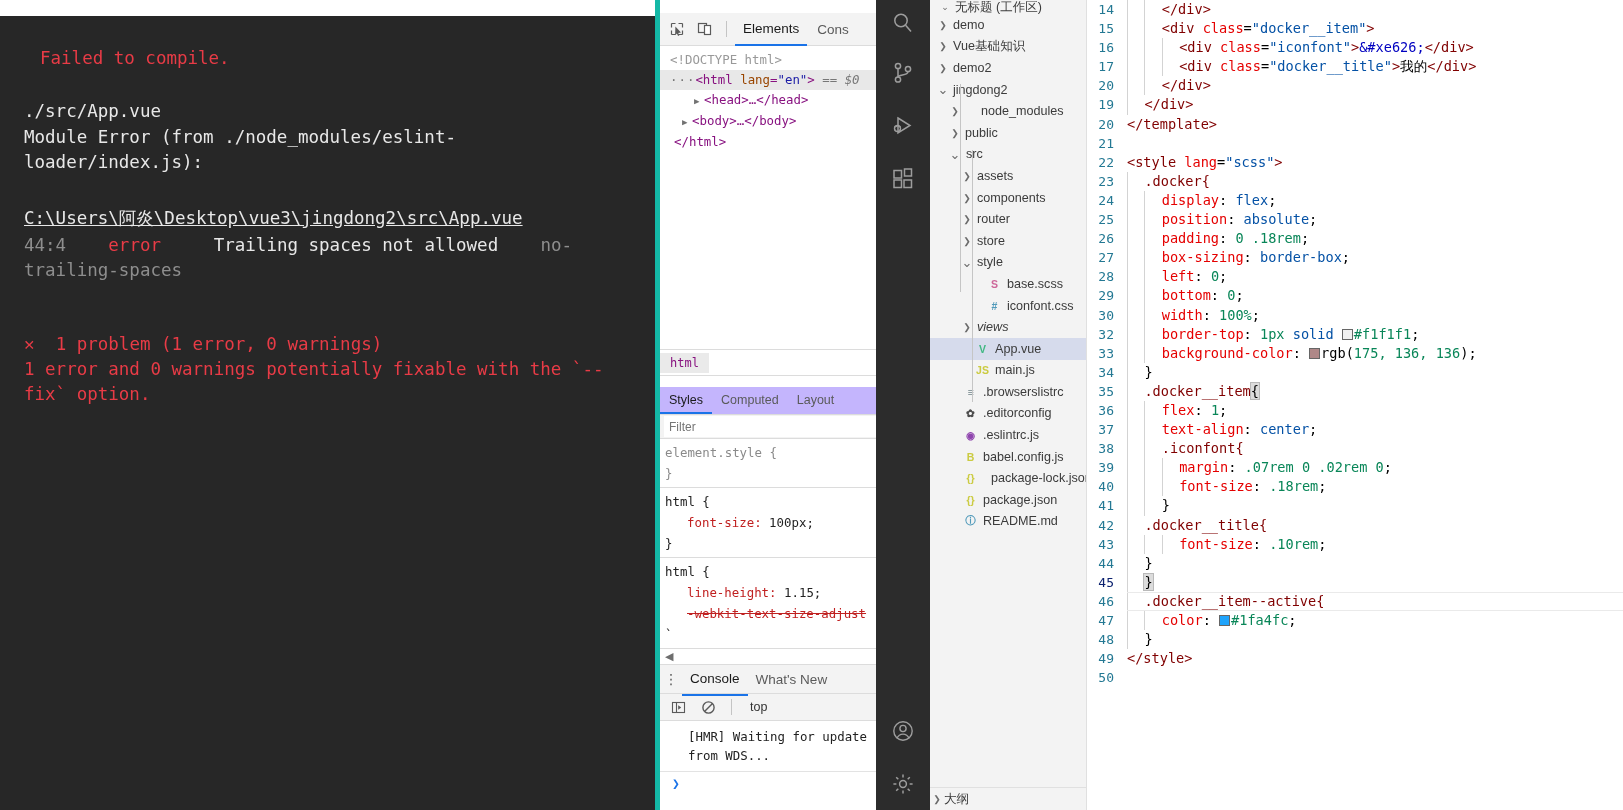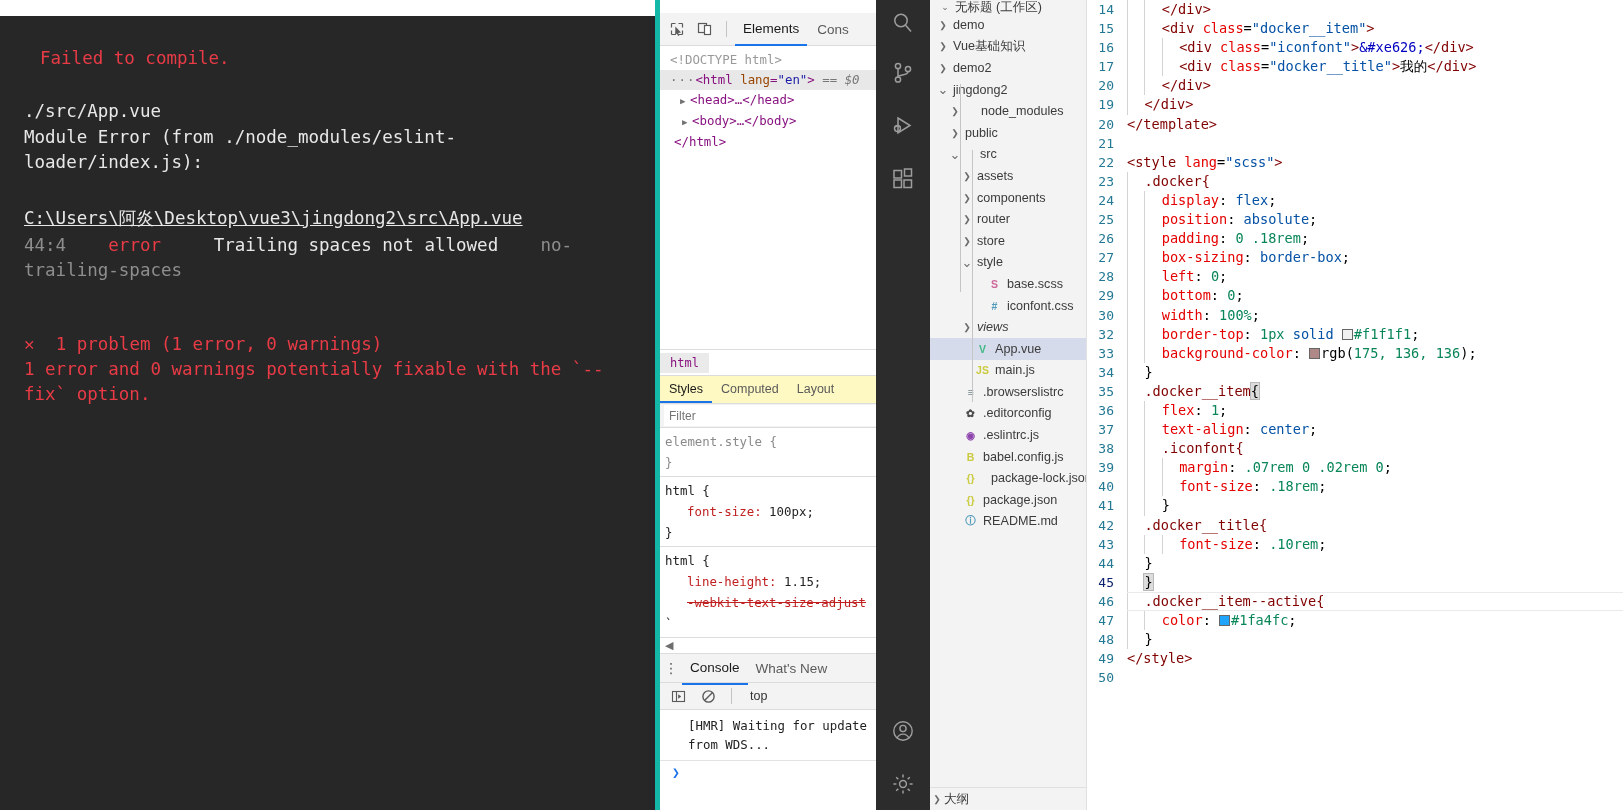--- a/index.html
+++ b/index.html
@@ -132,22 +132,23 @@
     font-family: "DejaVu Sans Mono", "Liberation Mono", monospace;
     font-size: 12px;
     color: #881280;
     padding: 3px 10px;
     background: #eaeaea;
   }
   .dt-styletabs {
     display: flex;
     height: 27px;
     border-bottom: 1px solid #dcdcdc;
-    background: #fef9c3;
+    background: #c4b5fd;
     align-items: stretch;
+    margin-top: 11px;
   }
   .dt-styletabs .st {
     padding: 0 9px;
     line-height: 26px;
     font-size: 12.5px;
     color: #5a5a5a;
     cursor: pointer;
     white-space: nowrap;
   }
   .dt-styletabs .st.active { color: #1a1a1a; border-bottom: 2px solid #1a73e8; }
@@ -419,21 +420,21 @@
       <div class="dt-tab">Cons</div>
     </div>
 
     <div class="dt-domtree">
       <div class="row">
         <span class="tg-comment">&lt;!DOCTYPE html&gt;</span>
       </div>
       <div class="row sel">
         <span class="tg-dots">···</span><span class="tg-punct">&lt;</span><span class="tg-name">html</span><span>&nbsp;</span><span class="tg-attr">lang</span><span class="tg-punct">=</span><span class="tg-val">"en"</span><span class="tg-punct">&gt;</span><span>&nbsp;</span><span class="tg-dollar">== $0</span>
       </div>
-      <div class="row" style="padding-left:20px">
+      <div class="row" style="padding-left:34px">
         <span class="arrow">▶</span><span class="tg-name">&lt;head&gt;…&lt;/head&gt;</span>
       </div>
       <div class="row" style="padding-left:22px">
         <span class="arrow">▶</span><span class="tg-name">&lt;body&gt;…&lt;/body&gt;</span>
       </div>
       <div class="row" style="padding-left:14px">
         <span class="tg-name">&lt;/html&gt;</span>
       </div>
     </div>
 
@@ -585,21 +586,21 @@
           <div class="tree-row" style="padding-left: 18px;">
             <span class="tw">❯</span>
             <span style="padding-left: 19px;">node_modules</span>
           </div>
           <div class="tree-row" style="padding-left: 18px;">
             <span class="tw">❯</span>
             <span style="padding-left: 3px;">public</span>
           </div>
           <div class="tree-row" style="padding-left: 18px;">
             <span class="tw" style="font-size: 13px;">⌄</span>
-            <span style="padding-left: 18px;">src</span>
+            <span style="padding-left: 4px;">src</span>
           </div>
           <div class="tree-row" style="padding-left: 30px;">
             <span class="tw">❯</span>
             <span style="padding-left: 3px;">assets</span>
           </div>
           <div class="tree-row" style="padding-left: 30px;">
             <span class="tw">❯</span>
             <span style="padding-left: 3px;">components</span>
           </div>
           <div class="tree-row" style="padding-left: 30px;">

